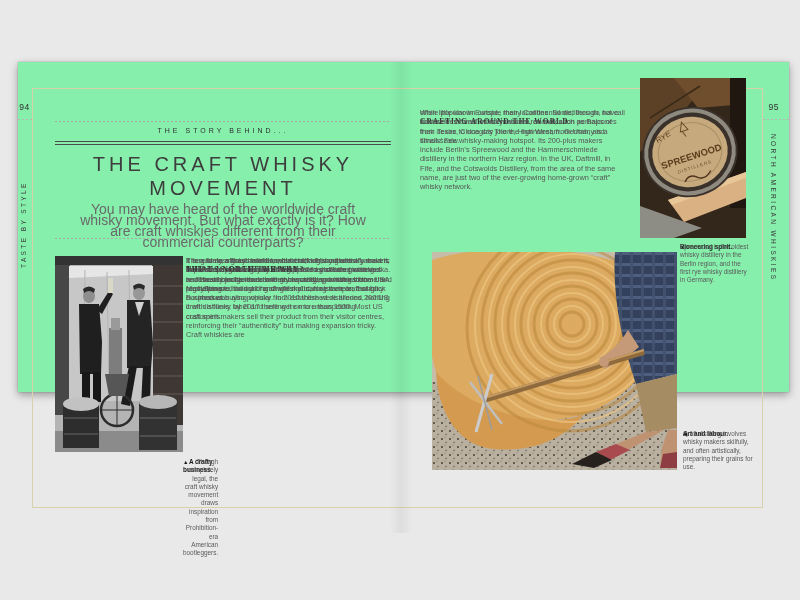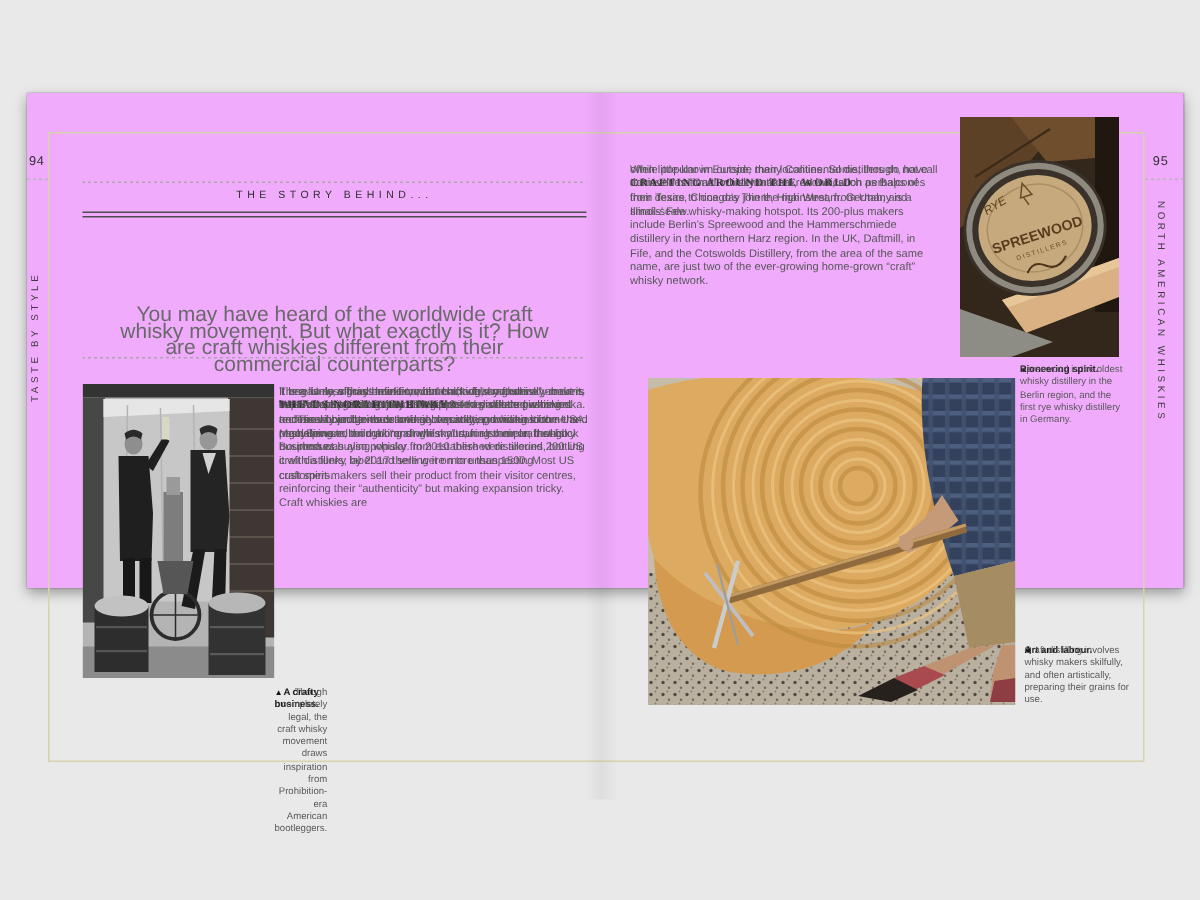--- a/index.html
+++ b/index.html
@@ -4,21 +4,21 @@
 <style>
   html,body{margin:0;padding:0;}
   body{
     width:800px;height:600px;overflow:hidden;
     background:#e9e9e9;
     font-family:"Liberation Sans", sans-serif;
     -webkit-font-smoothing:antialiased;
   }
   #spread{
     position:absolute;left:18px;top:62px;width:771px;height:330px;
-    background:#f0abfc;
+    background:#86efac;
     box-shadow:0 3px 8px rgba(0,0,0,0.35), 0 0 1px rgba(0,0,0,0.4);
   }
   #spread *{position:absolute;box-sizing:border-box;}
   .frame{left:14px;top:26px;width:731px;height:420px;border:1px solid #d8d2ac;}
   .gutter{left:372px;top:0;width:22px;height:471px;
     background:linear-gradient(to right, rgba(0,0,0,0) 0%, rgba(0,0,0,0.05) 50%, rgba(0,0,0,0) 100%);}
   .pagenum{font-size:8.5px;color:#2f2f2f;letter-spacing:0.5px;}
   .pn-left{left:0;top:40px;width:13px;text-align:center;}
   .pn-right{left:746px;top:40px;width:15px;text-align:right;}
   .microdash{height:1px;background:repeating-linear-gradient(to right,#b7b7b7 0 2px,transparent 2px 4px);}
@@ -71,20 +71,24 @@
   <div class="microdash pn-left-rule"></div>
   <div class="vlabel vlabel-left">TASTE BY STYLE</div>
 
   <div class="pagenum pn-right">95</div>
   <div class="microdash pn-right-rule"></div>
   <div class="vlabel vlabel-right">NORTH AMERICAN WHISKIES</div>
 
   <div class="dashrule lp-dash1"></div>
   <div class="lp-kicker">THE STORY BEHIND...</div>
   <div class="lp-double"></div>
+  <div class="lp-title">
+    <span style="position:static;display:block;">THE CRAFT WHISKY</span>
+    <span style="position:static;display:block;">MOVEMENT</span>
+  </div>
   <div class="lp-intro">You may have heard of the worldwide craft whisky movement. But what exactly is it? How are craft whiskies different from their commercial counterparts?</div>
   <div class="dashrule lp-dash2"></div>
 
   <div class="photo photo-bw">
     <svg viewBox="0 0 128 196" preserveAspectRatio="none">
       <rect width="128" height="196" fill="#b4b4b4"></rect>
       <rect width="128" height="9" fill="#333333"></rect>
       <rect x="0" y="9" width="15" height="150" fill="#474747"></rect>
       <rect x="97" y="9" width="31" height="160" fill="#3e3734"></rect>
       <g stroke="#675c54" stroke-width="1">

